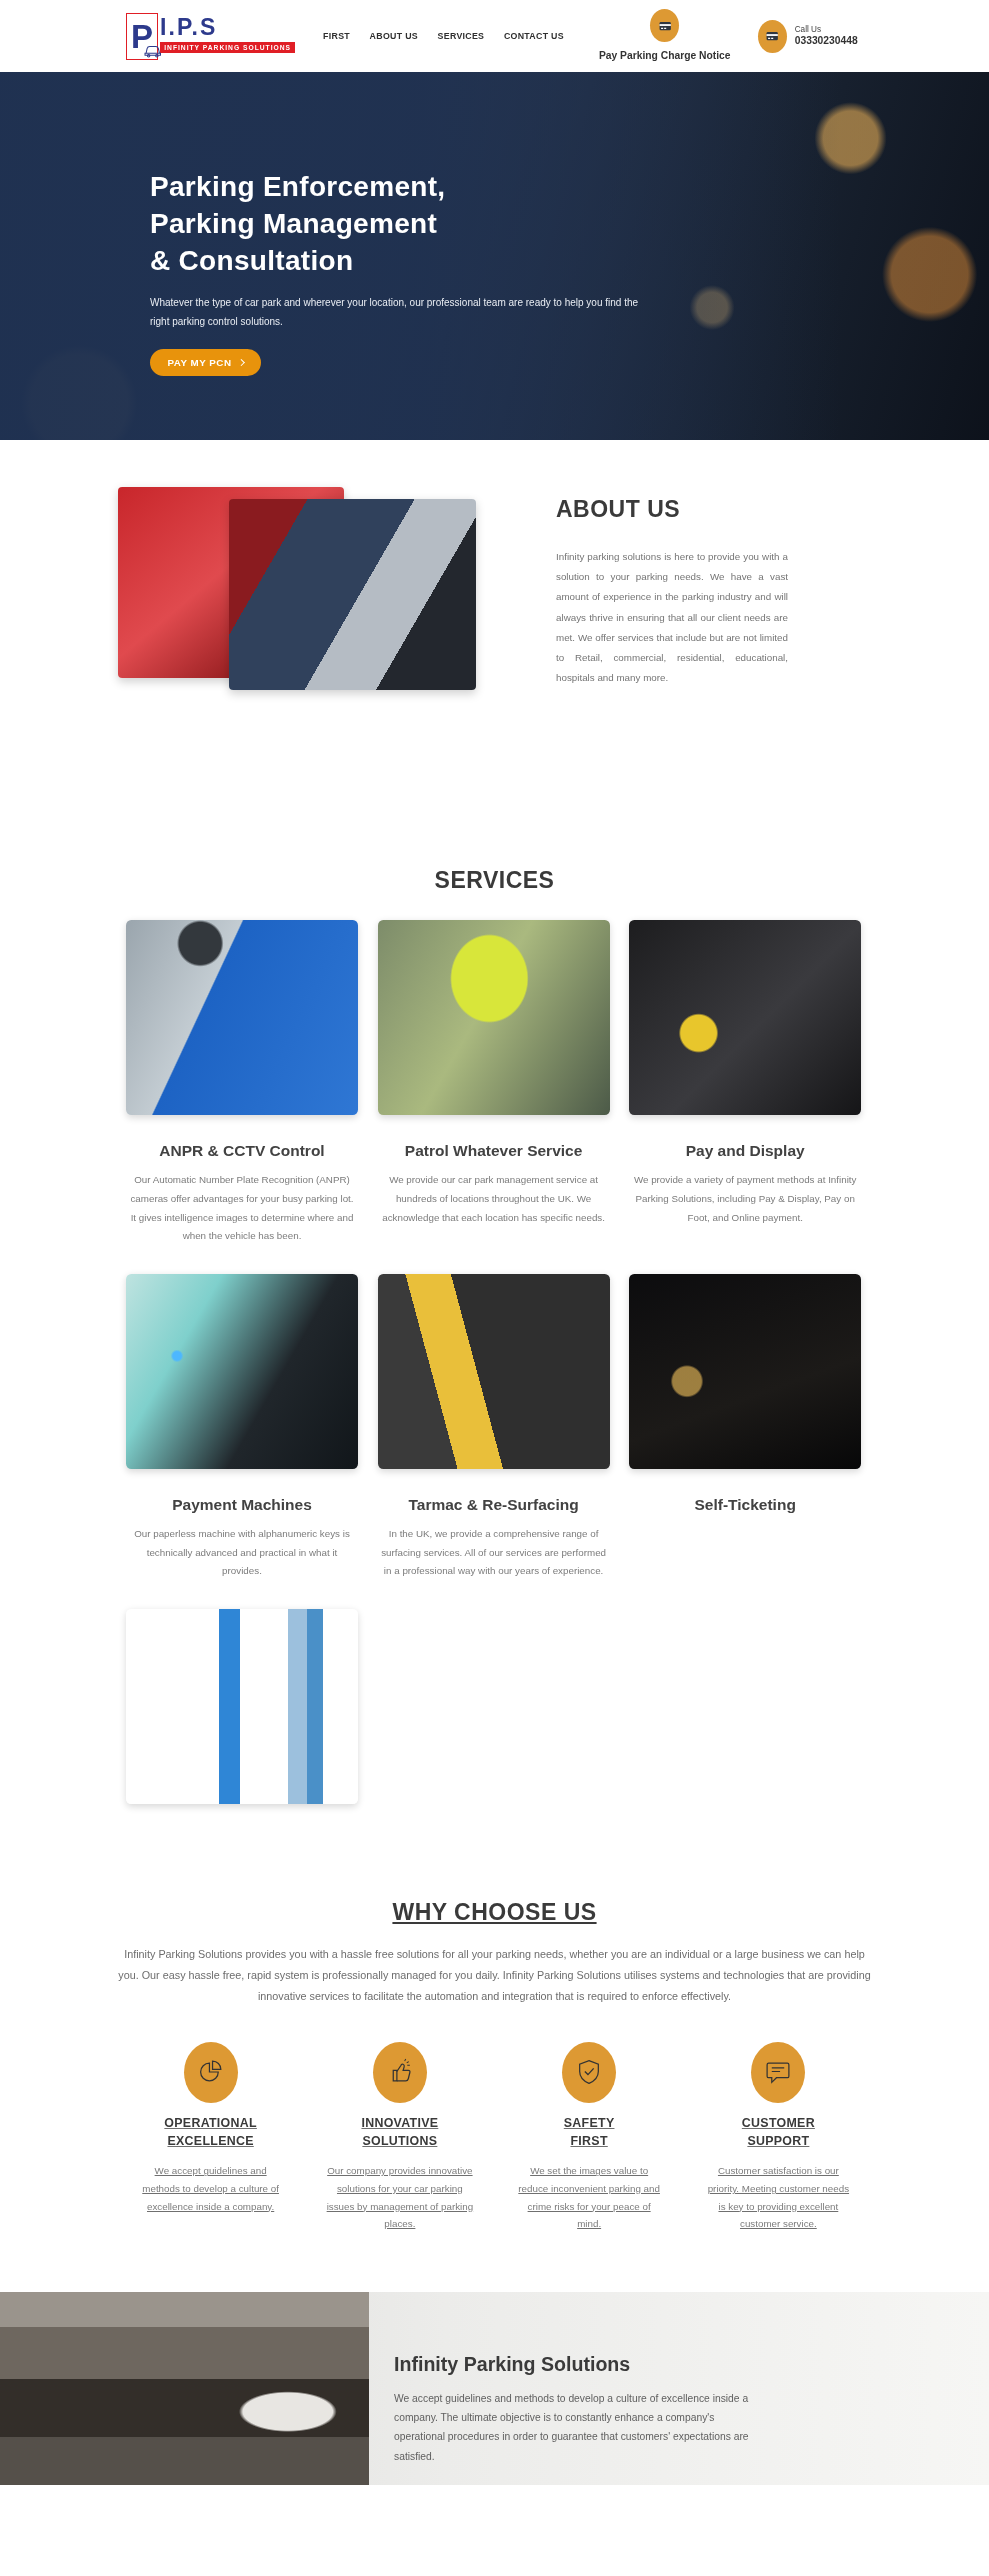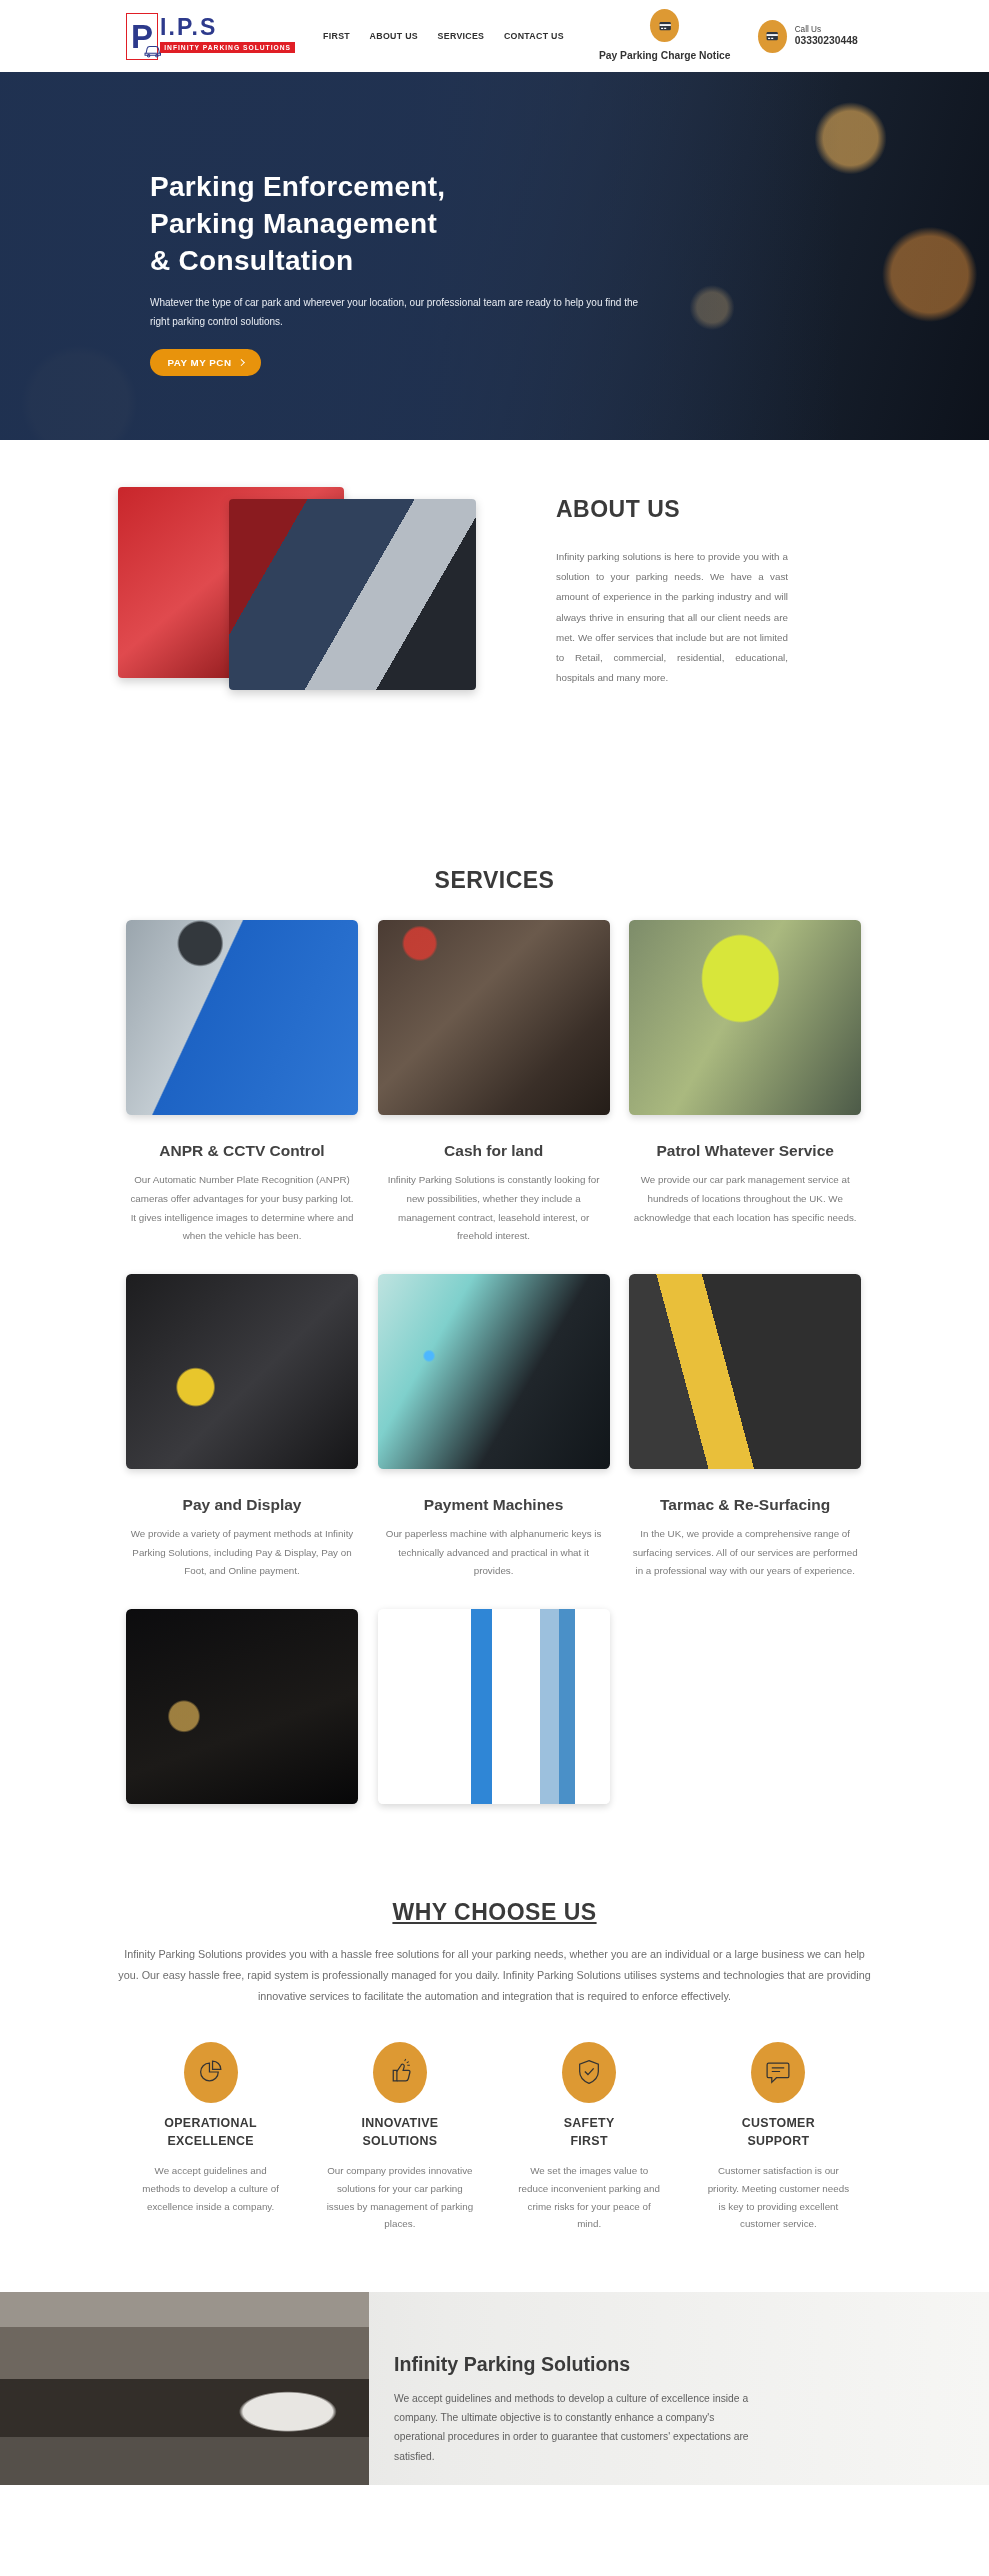--- a/index.html
+++ b/index.html
@@ -75,21 +75,21 @@
   .ph-selftkt { background: radial-gradient(circle at 25% 55%, rgba(202,162,78,.75) 0 7%, transparent 8%),
              linear-gradient(160deg,#0c0c0e 0%,#1c1a18 60%,#070708 100%); }
   .ph-footpay { background:
              linear-gradient(90deg, transparent 0 40%, #2f86d6 40% 49%, transparent 49% 70%, #9cc0dd 70% 78%, #4a90c8 78% 85%, transparent 85%),
              linear-gradient(180deg,#ffffff 0 100%); }
 
   
   .why { height:459px; padding-top:66px; background:#fff; }
   .why .sec-title { text-align:center;text-decoration:underline; }
   .why-text { width:757px; margin:17.5px auto 0; font-size:10.8px; line-height:1.95; color:#6d6d6d; text-align:center; }
-  .features { width:757px; margin:35px auto 12px; display:flex; }
+  .features { width:757px; margin:35px auto 12px; display:flex;text-decoration:underline; }
   .feature { flex:1; text-align:center; padding:0 20.6px; }
   .feat-circle { width:54px; height:61px; border-radius:50%; background:#dd9933; margin:0 auto; display:flex; align-items:center; justify-content:center; }
   .feature h4 { margin-top:12.4px; font-size:12.4px; font-weight:700; color:#3a3a3a; line-height:1.45; letter-spacing:0.3px; white-space:pre-line; }
   .feature p { margin-top:11.3px; font-size:9.8px; line-height:1.8; color:#7c7c7c; }
 
   
   .band { height:193px; display:flex; background:linear-gradient(90deg,#dcdcda 0%,#ececea 45%,#f6f6f4 100%); }
   .band-photo { width:369px; height:193px; flex:0 0 auto;
     background: radial-gradient(ellipse at 78% 62%, #e8e6e2 0 11%, transparent 12%),
     linear-gradient(180deg,#9a948c 0 18%,#6e675f 18% 45%,#332e29 45% 75%,#55504a 75% 100%); }
@@ -180,25 +180,20 @@
 <section class="services">
   <h2 class="sec-title">SERVICES</h2>
   <div class="cards">
 
     <div class="card">
       <div class="card-photo ph-anpr"></div>
       <h3>ANPR &amp; CCTV Control</h3>
       <p>Our Automatic Number Plate Recognition (ANPR) cameras offer advantages for your busy parking lot. It gives intelligence images to determine where and when the vehicle has been.</p>
     </div>
     <div class="card">
-      <div class="card-photo ph-land"></div>
-      <h3>Cash for land</h3>
-      <p>Infinity Parking Solutions is constantly looking for new possibilities, whether they include a management contract, leasehold interest, or freehold interest.</p>
-    </div>
-    <div class="card">
       <div class="card-photo ph-patrol"></div>
       <h3>Patrol Whatever Service</h3>
       <p>We provide our car park management service at hundreds of locations throughout the UK. We acknowledge that each location has specific needs.</p>
     </div>
     <div class="card">
       <div class="card-photo ph-payds"></div>
       <h3>Pay and Display</h3>
       <p>We provide a variety of payment methods at Infinity Parking Solutions, including Pay &amp; Display, Pay on Foot, and Online payment.</p>
     </div>
     <div class="card">

